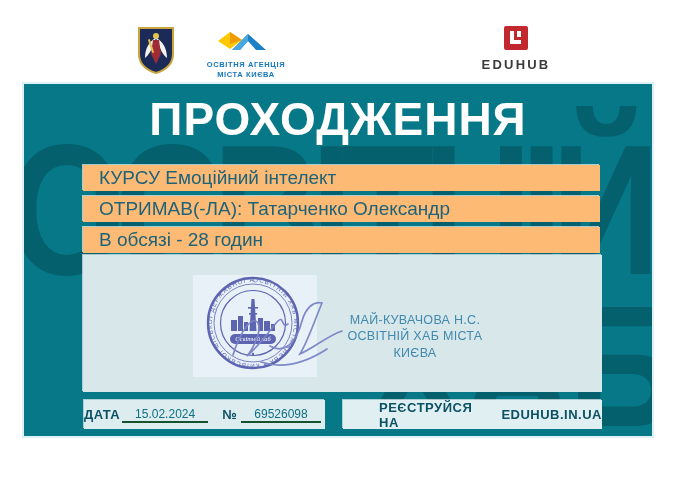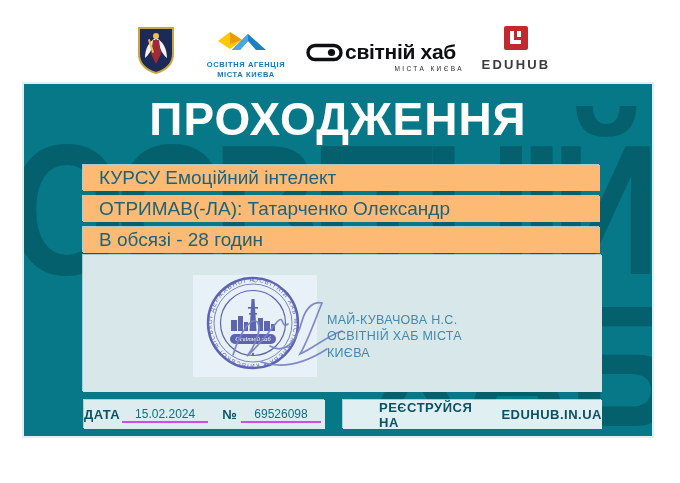--- a/index.html
+++ b/index.html
@@ -38,28 +38,28 @@
 
   .row { position:absolute; left:59px; width:517px; height:26px; background:#fdba74; z-index:2;
          box-shadow:-1px -1px 0 rgba(255,255,255,.65);
          font-size:19px; color:#1e6379; line-height:26px; padding-left:16px; }
   .row1 { top:81px; } .row2 { top:112px; } .row3 { top:143px; }
 
   .sig-panel { position:absolute; left:59px; top:171px; width:519px; height:137px; background:#d7e7ea; z-index:2;
                box-shadow:-1px -1px 0 rgba(255,255,255,.65); }
   .stamp-bg { position:absolute; left:110px; top:20px; width:124px; height:102px; background:#e8f1f7; }
   .stamp-svg { position:absolute; left:92px; top:2px; }
-  .sig-name { position:absolute; left:244px; top:57px; width:176px; text-align:left;
+  .sig-name { position:absolute; left:244px; top:57px; width:176px; text-align:center;
               color:#4189ae; font-size:12.5px; letter-spacing:.3px; line-height:1.3; }
 
   .foot-left { position:absolute; left:60px; top:316px; width:241px; height:29px; background:#ddedef; z-index:2;
                display:flex; align-items:center; 
                box-shadow:-1px -1px 0 rgba(255,255,255,.65); }
   .foot-left .lbl { font-size:13px; font-weight:bold; color:#0b5065; letter-spacing:.4px; }
-  .uline { display:inline-block; border-bottom:2px solid #d946ef; text-align:center;
+  .uline { display:inline-block; border-bottom:2px solid #14532d; text-align:center;
            font-size:12px; color:#0f6e84; line-height:14px; }
   .u-date { width:86px; margin-left:2px; }
   .u-num  { width:80px; margin-left:4px; }
   .num-lbl { margin-left:14px; }
   .foot-right { position:absolute; left:319px; top:316px; width:259px; height:29px; background:#e0eff1; z-index:2;
                 display:flex; align-items:center; justify-content:center; gap:9px;
                 font-size:13px; font-weight:bold; color:#0b5065; letter-spacing:.5px;
                 box-shadow:-1px -1px 0 rgba(255,255,255,.65);padding-left:36px; }
 </style>
 </head>
@@ -84,30 +84,20 @@
         <polygon points="20,4 32,12 20,16" fill="#f09c00"></polygon>
         <polygon points="22,22 38,6 56,22 46,22 38,13 30,22" fill="#1b80c4"></polygon>
         <polygon points="22,22 38,6 38,13 30,22" fill="#49a8e0"></polygon>
       </svg>
       <div class="txt">
         <div>ОСВІТНЯ АГЕНЦІЯ</div>
         <div>МІСТА КИЄВА</div>
       </div>
     </div>
 
-    <div class="logo hub">
-      <div class="hub-row">
-        <svg width="37" height="19" viewBox="0 0 37 19">
-          <rect x="2" y="2.5" width="33" height="14" rx="7" fill="none" stroke="#0d0f12" stroke-width="3.4"></rect>
-          <circle cx="25.5" cy="9.5" r="3.6" fill="#0d0f12"></circle>
-        </svg>
-        <span class="hub-word">світній хаб</span>
-      </div>
-      <div class="hub-sub">МІСТА КИЄВА</div>
-    </div>
 
     <div class="logo lingva">
       <div class="lingva-mark">
         <span class="b1"></span><span class="b2"></span><span class="b3"></span>
       </div>
       <div class="lingva-txt">EDUHUB</div>
     </div>
   </div>
 
   <div class="cert">

